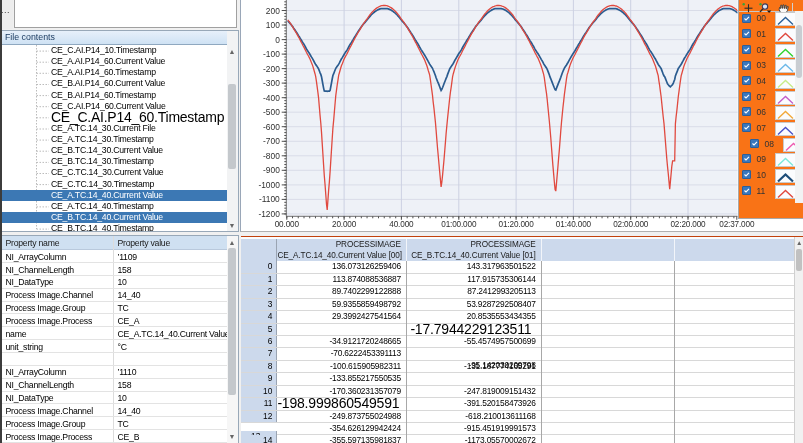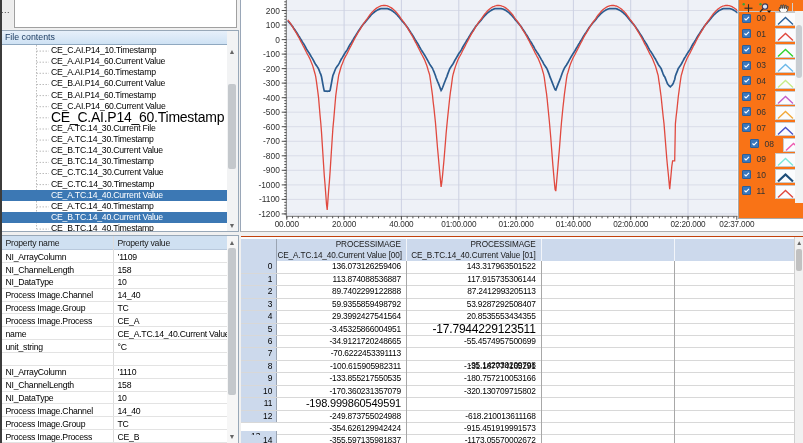--- a/index.html
+++ b/index.html
@@ -564,51 +564,50 @@
 <div style="position:absolute;left:36.4px;top:0;width:128.6px;height:100%;font-size:8.4px;letter-spacing:-0.2px;text-align:right;padding-right:5px;box-sizing:border-box;line-height:11.4px;white-space:nowrap">59.9355859498792</div>
 <div style="position:absolute;left:165px;top:0;width:134.7px;height:100%;font-size:8.4px;letter-spacing:-0.2px;text-align:right;padding-right:5px;box-sizing:border-box;line-height:11.4px;white-space:nowrap">53.9287292508407</div>
 </div>
     <div style="position:absolute;left:0;top:74.6px;width:552.8px;height:12.43px;border-bottom:1px solid #d8d8d8;box-sizing:border-box">
 <div style="position:absolute;left:0;top:0;width:36.4px;height:100%;background:#ccd9ec;border-right:1px solid #9aa4b2;box-sizing:border-box;font-size:8.4px;text-align:right;padding-right:4px;line-height:11.4px">4</div>
 <div style="position:absolute;left:36.4px;top:0;width:128.6px;height:100%;font-size:8.4px;letter-spacing:-0.2px;text-align:right;padding-right:5px;box-sizing:border-box;line-height:11.4px;white-space:nowrap">29.3992427541564</div>
 <div style="position:absolute;left:165px;top:0;width:134.7px;height:100%;font-size:8.4px;letter-spacing:-0.2px;text-align:right;padding-right:5px;box-sizing:border-box;line-height:11.4px;white-space:nowrap">20.8535553434355</div>
 </div>
     <div style="position:absolute;left:0;top:87.0px;width:552.8px;height:12.43px;border-bottom:1px solid #d8d8d8;box-sizing:border-box">
 <div style="position:absolute;left:0;top:0;width:36.4px;height:100%;background:#ccd9ec;border-right:1px solid #9aa4b2;box-sizing:border-box;font-size:8.4px;text-align:right;padding-right:4px;line-height:11.4px">5</div>
-<div style="position:absolute;left:36.4px;top:0;width:128.6px;height:100%;font-size:8.4px;letter-spacing:-0.2px;text-align:right;padding-right:5px;box-sizing:border-box;line-height:11.4px;white-space:nowrap">-3.45325866004951</div>
-<div style="position:absolute;left:165px;top:0;width:134.7px;height:100%;font-size:12px;letter-spacing:-0.2px;text-align:right;padding-right:5px;box-sizing:border-box;line-height:11.4px;white-space:nowrap">-17.7944229123511</div>
+<div style="position:absolute;left:165px;top:0;width:134.7px;height:100%;font-size:14px;letter-spacing:-0.2px;text-align:center;padding-right:5px;box-sizing:border-box;line-height:11.4px;white-space:nowrap">-17.7944229123511</div>
 </div>
     <div style="position:absolute;left:0;top:99.5px;width:552.8px;height:12.43px;border-bottom:1px solid #d8d8d8;box-sizing:border-box">
 <div style="position:absolute;left:0;top:0;width:36.4px;height:100%;background:#ccd9ec;border-right:1px solid #9aa4b2;box-sizing:border-box;font-size:8.4px;text-align:right;padding-right:4px;line-height:11.4px">6</div>
 <div style="position:absolute;left:36.4px;top:0;width:128.6px;height:100%;font-size:8.4px;letter-spacing:-0.2px;text-align:right;padding-right:5px;box-sizing:border-box;line-height:11.4px;white-space:nowrap">-34.9121720248665</div>
 <div style="position:absolute;left:165px;top:0;width:134.7px;height:100%;font-size:8.4px;letter-spacing:-0.2px;text-align:right;padding-right:5px;box-sizing:border-box;line-height:11.4px;white-space:nowrap">-55.4574957500699</div>
 </div>
     <div style="position:absolute;left:0;top:111.9px;width:552.8px;height:12.43px;border-bottom:1px solid #d8d8d8;box-sizing:border-box">
 <div style="position:absolute;left:0;top:0;width:36.4px;height:100%;background:#ccd9ec;border-right:1px solid #9aa4b2;box-sizing:border-box;font-size:8.4px;text-align:right;padding-right:4px;line-height:11.4px">7</div>
 <div style="position:absolute;left:36.4px;top:0;width:128.6px;height:100%;font-size:8.4px;letter-spacing:-0.2px;text-align:right;padding-right:5px;box-sizing:border-box;line-height:11.4px;white-space:nowrap">-70.6222453391113</div>
 <div style="position:absolute;left:165px;top:12px;width:134.7px;height:100%;font-size:8.4px;letter-spacing:-0.2px;text-align:right;padding-right:5px;box-sizing:border-box;line-height:11.4px;white-space:nowrap">-95.142030209798</div>
 </div>
     <div style="position:absolute;left:0;top:124.3px;width:552.8px;height:12.43px;border-bottom:1px solid #d8d8d8;box-sizing:border-box">
 <div style="position:absolute;left:0;top:0;width:36.4px;height:100%;background:#ccd9ec;border-right:1px solid #9aa4b2;box-sizing:border-box;font-size:8.4px;text-align:right;padding-right:4px;line-height:11.4px">8</div>
 <div style="position:absolute;left:36.4px;top:0;width:128.6px;height:100%;font-size:8.4px;letter-spacing:-0.2px;text-align:right;padding-right:5px;box-sizing:border-box;line-height:11.4px;white-space:nowrap">-100.615905982311</div>
 <div style="position:absolute;left:165px;top:0;width:134.7px;height:100%;font-size:8.4px;letter-spacing:-0.2px;text-align:right;padding-right:5px;box-sizing:border-box;line-height:11.4px;white-space:nowrap">-131.187774165291</div>
 </div>
     <div style="position:absolute;left:0;top:136.8px;width:552.8px;height:12.43px;border-bottom:1px solid #d8d8d8;box-sizing:border-box">
 <div style="position:absolute;left:0;top:0;width:36.4px;height:100%;background:#ccd9ec;border-right:1px solid #9aa4b2;box-sizing:border-box;font-size:8.4px;text-align:right;padding-right:4px;line-height:11.4px">9</div>
 <div style="position:absolute;left:36.4px;top:0;width:128.6px;height:100%;font-size:8.4px;letter-spacing:-0.2px;text-align:right;padding-right:5px;box-sizing:border-box;line-height:11.4px;white-space:nowrap">-133.855217550535</div>
-<div style="position:absolute;left:165px;top:0;width:134.7px;height:100%;font-size:8.4px;letter-spacing:-0.2px;text-align:right;padding-right:5px;box-sizing:border-box;line-height:11.4px;white-space:nowrap">-180.757210053166</div>
 </div>
     <div style="position:absolute;left:0;top:149.2px;width:552.8px;height:12.43px;border-bottom:1px solid #d8d8d8;box-sizing:border-box">
 <div style="position:absolute;left:0;top:0;width:36.4px;height:100%;background:#ccd9ec;border-right:1px solid #9aa4b2;box-sizing:border-box;font-size:8.4px;text-align:right;padding-right:4px;line-height:11.4px">10</div>
 <div style="position:absolute;left:36.4px;top:0;width:128.6px;height:100%;font-size:8.4px;letter-spacing:-0.2px;text-align:right;padding-right:5px;box-sizing:border-box;line-height:11.4px;white-space:nowrap">-170.360231357079</div>
-<div style="position:absolute;left:165px;top:0;width:134.7px;height:100%;font-size:8.4px;letter-spacing:-0.2px;text-align:right;padding-right:5px;box-sizing:border-box;line-height:11.4px;white-space:nowrap">-320.130709715802</div>
+<div style="position:absolute;left:165px;top:0;width:134.7px;height:100%;font-size:8.4px;letter-spacing:-0.2px;text-align:right;padding-right:5px;box-sizing:border-box;line-height:11.4px;white-space:nowrap">-247.819009151432</div>
 </div>
     <div style="position:absolute;left:0;top:161.6px;width:552.8px;height:12.43px;border-bottom:1px solid #d8d8d8;box-sizing:border-box">
 <div style="position:absolute;left:0;top:0;width:36.4px;height:100%;background:#ccd9ec;border-right:1px solid #9aa4b2;box-sizing:border-box;font-size:8.4px;text-align:right;padding-right:4px;line-height:11.4px">11</div>
-<div style="position:absolute;left:36.4px;top:0;width:128.6px;height:100%;font-size:11px;letter-spacing:-0.2px;text-align:right;padding-right:5px;box-sizing:border-box;line-height:11.4px;white-space:nowrap">-198.999860549591</div>
+<div style="position:absolute;left:36.4px;top:0;width:128.6px;height:100%;font-size:14px;letter-spacing:-0.2px;text-align:left;padding-right:5px;box-sizing:border-box;line-height:11.4px;white-space:nowrap">-198.999860549591</div>
+<div style="position:absolute;left:165px;top:0;width:134.7px;height:100%;font-size:8.4px;letter-spacing:-0.2px;text-align:right;padding-right:5px;box-sizing:border-box;line-height:11.4px;white-space:nowrap">-391.520158473926</div>
 </div>
     <div style="position:absolute;left:0;top:174.1px;width:552.8px;height:12.43px;border-bottom:1px solid #d8d8d8;box-sizing:border-box">
 <div style="position:absolute;left:0;top:0;width:36.4px;height:100%;background:#ccd9ec;border-right:1px solid #9aa4b2;box-sizing:border-box;font-size:8.4px;text-align:right;padding-right:4px;line-height:11.4px">12</div>
 <div style="position:absolute;left:36.4px;top:0;width:128.6px;height:100%;font-size:8.4px;letter-spacing:-0.2px;text-align:right;padding-right:5px;box-sizing:border-box;line-height:11.4px;white-space:nowrap">-249.873755024988</div>
 <div style="position:absolute;left:165px;top:0;width:134.7px;height:100%;font-size:8.4px;letter-spacing:-0.2px;text-align:right;padding-right:5px;box-sizing:border-box;line-height:11.4px;white-space:nowrap">-618.210013611168</div>
 </div>
     <div style="position:absolute;left:0;top:186.5px;width:552.8px;height:12.43px;border-bottom:1px solid #d8d8d8;box-sizing:border-box">
 <div style="position:absolute;left:0;top:8px;width:36.4px;height:100%;background:#ccd9ec;border-right:1px solid #9aa4b2;box-sizing:border-box;font-size:8.4px;text-align:right;padding-right:16px;line-height:11.4px">13</div>
 <div style="position:absolute;left:36.4px;top:0;width:128.6px;height:100%;font-size:8.4px;letter-spacing:-0.2px;text-align:right;padding-right:5px;box-sizing:border-box;line-height:11.4px;white-space:nowrap">-354.626129942424</div>
 <div style="position:absolute;left:165px;top:0;width:134.7px;height:100%;font-size:8.4px;letter-spacing:-0.2px;text-align:right;padding-right:5px;box-sizing:border-box;line-height:11.4px;white-space:nowrap">-915.451919991573</div>

